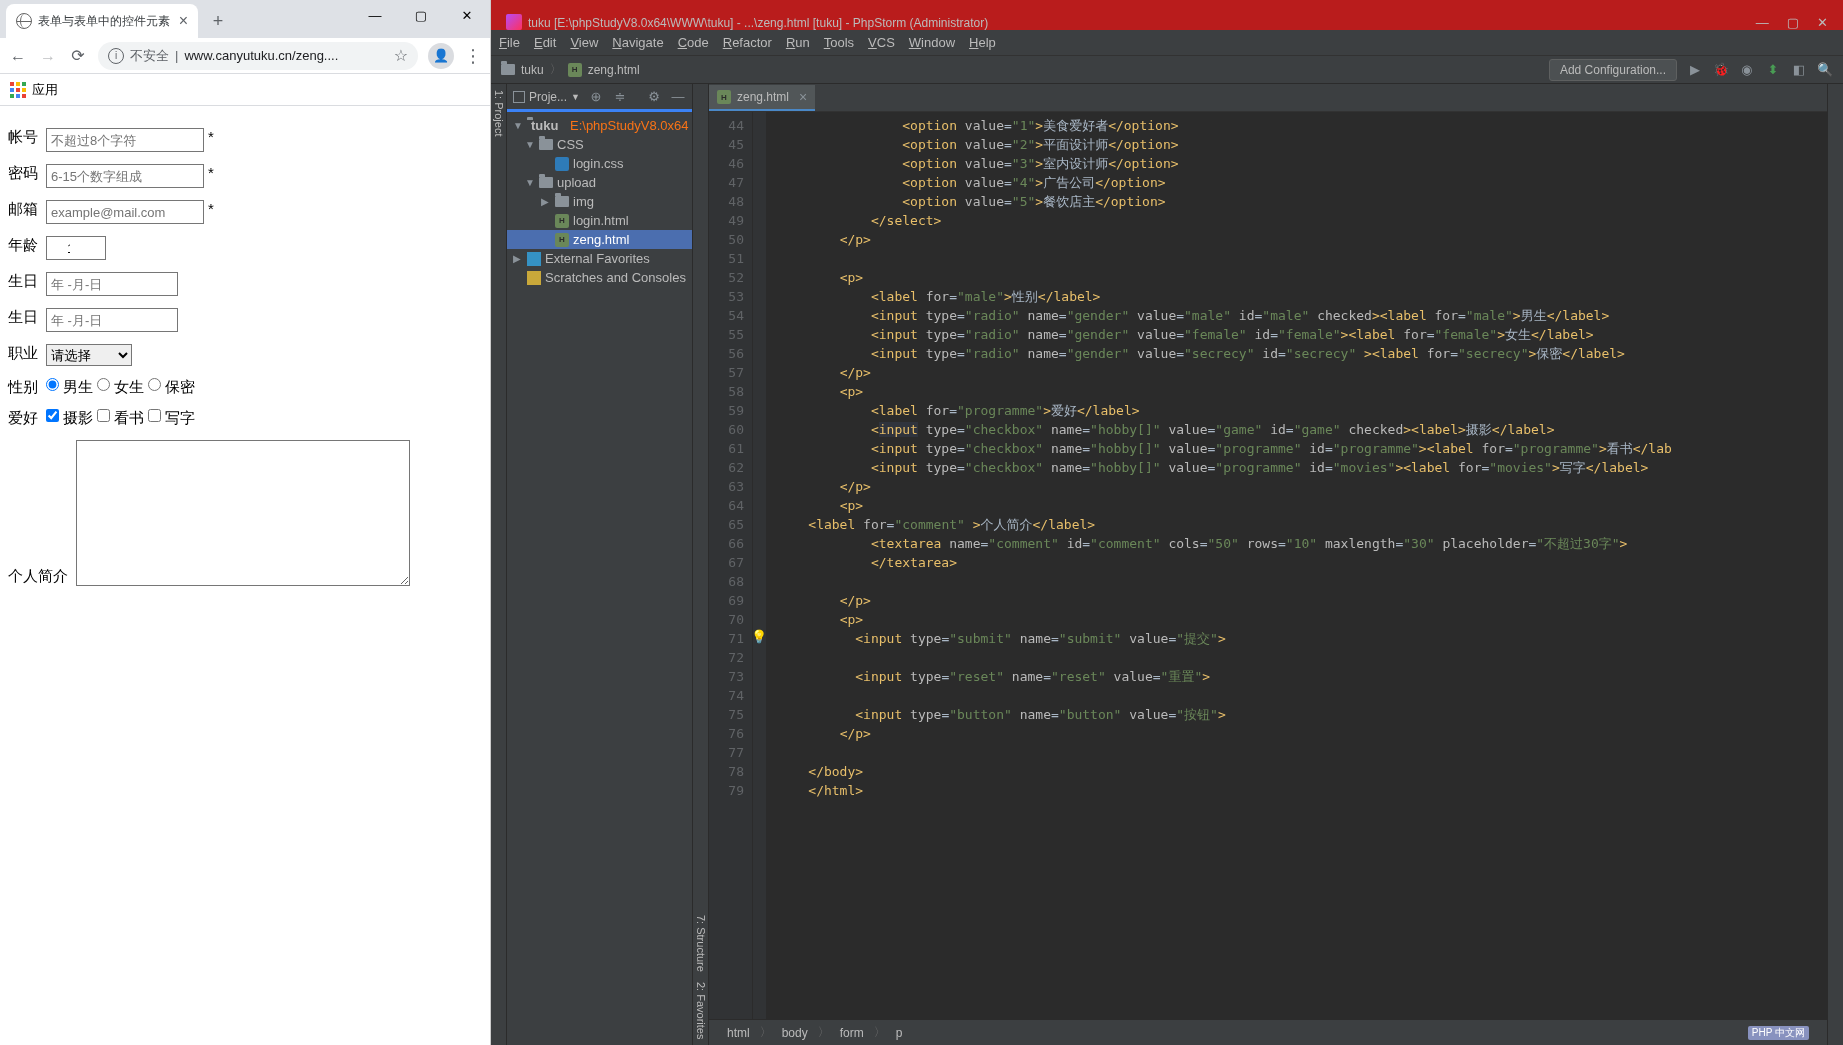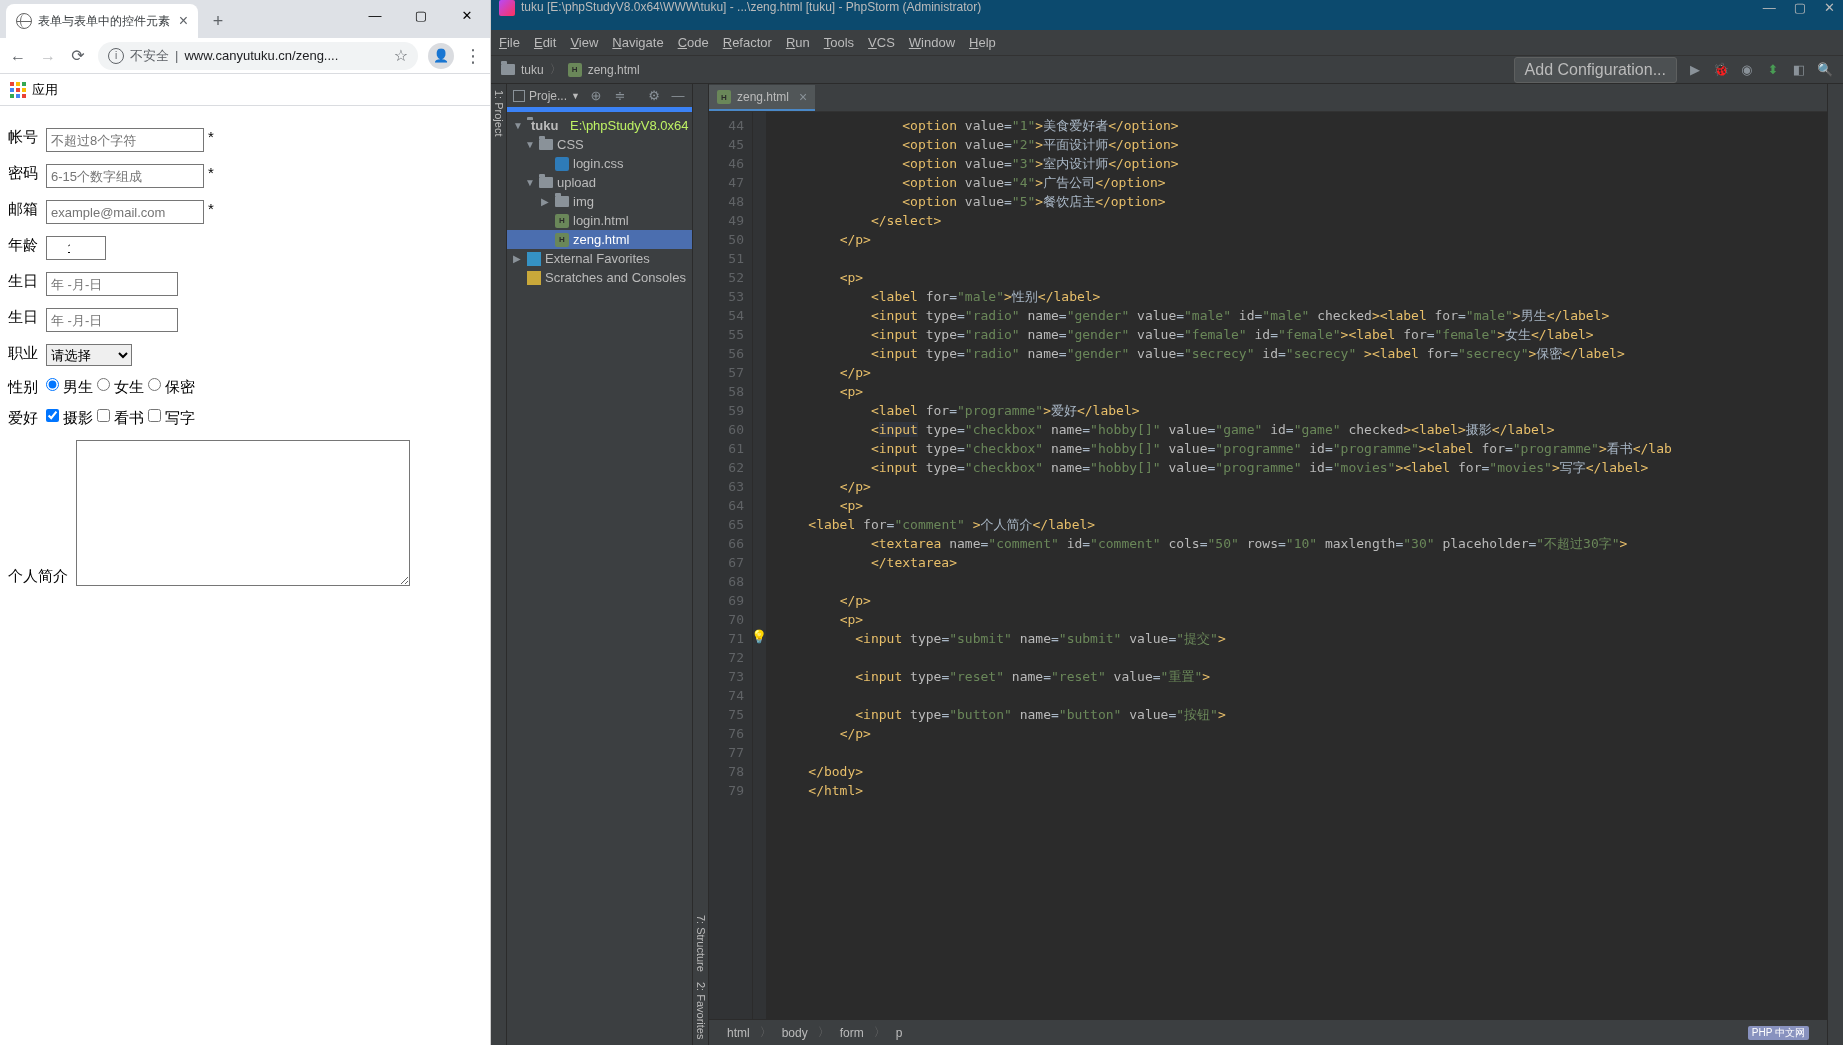--- a/index.html
+++ b/index.html
@@ -40,39 +40,39 @@
 .page h2{font-size:22px;font-weight:bold;margin:18px 0}
 .page p{margin:12px 0;display:flex;align-items:flex-start;gap:4px}
 .page label.fl{min-width:34px}
 .page input[type=text],.page input[type=password],.page input[type=email]{width:158px;height:24px;border:1px solid #767676;padding:0 4px;font-size:13px}
 .page input[type=number]{width:60px;height:24px;border:1px solid #767676;padding:0 20px}
 .page select{width:86px;height:22px;border:1px solid #767676}
 .page textarea{width:334px;height:146px;border:1px solid #767676;resize:both}
 .page .btns input{height:26px;padding:0 8px;border:1px solid #767676;background:#efefef;margin-right:4px}
 
 
-.ps-title{height:30px;background:#0c4a6e;display:flex;align-items:flex-start;padding:0 8px;color:#bbb;font-size:12px;gap:6px}
+.ps-title{height:30px;background:#b91c1c;display:flex;align-items:flex-end;padding:0 15px;color:#bbb;font-size:12px;gap:6px}
 .ps-logo{width:16px;height:16px;background:linear-gradient(135deg,#b74af7,#fe315d);border-radius:2px}
 .ps-win{margin-left:auto;display:flex;gap:18px;color:#bbb;font-size:13px}
 .ps-menu{height:26px;background:#3c3f41;display:flex;align-items:center;padding:0 8px;gap:14px;color:#bbb;font-size:13px;border-bottom:1px solid #323232}
 .ps-menu span{cursor:default}
 .ps-menu span u{text-decoration:underline}
 .ps-nav{height:28px;background:#3c3f41;display:flex;align-items:center;padding:0 10px;gap:6px;color:#bbb;font-size:12px;border-bottom:1px solid #2b2b2b}
 .folder-icn{width:14px;height:11px;background:#8a9299;border-radius:1px;position:relative;display:inline-block}
 .folder-icn::before{content:"";position:absolute;top:-3px;left:0;width:6px;height:3px;background:#8a9299;border-radius:1px 1px 0 0}
 .html-icn{width:14px;height:14px;background:#6a8759;border-radius:2px;display:inline-flex;align-items:center;justify-content:center;color:#2b2b2b;font-size:8px;font-weight:bold}
 .chev{color:#6e6e6e}
 .ps-nav-r{margin-left:auto;display:flex;align-items:center;gap:10px}
-.add-cfg{background:#4c5052;border:1px solid #5e6060;padding:3px 10px;border-radius:3px;font-size:16px}
+.add-cfg{background:#4c5052;border:1px solid #5e6060;padding:3px 10px;border-radius:3px;font-size:12px}
 .ticon{width:16px;height:16px;display:flex;align-items:center;justify-content:center;color:#8a9299;font-size:13px}
 
 .ps-body{flex:1;display:flex;overflow:hidden}
 .ps-side{width:16px;background:#3c3f41;border-right:1px solid #2b2b2b;writing-mode:vertical-rl;text-orientation:mixed;padding:6px 0;display:flex;gap:10px;color:#bbb;font-size:11px;align-items:center}
 .ps-tree{width:186px;background:#3c3f41;border-right:1px solid #2b2b2b;display:flex;flex-direction:column}
-.tree-hdr{height:28px;display:flex;align-items:center;padding:0 6px;gap:8px;color:#bbb;font-size:12px;border-bottom:5px solid #3b82f6}
+.tree-hdr{height:28px;display:flex;align-items:center;padding:0 6px;gap:8px;color:#bbb;font-size:12px;border-bottom:3px solid #3b82f6}
 .tree-hdr .proj{display:flex;align-items:center;gap:4px}
 .tgl{width:12px;height:12px;border:1px solid #8a9299}
 .gear{margin-left:auto}
 .tree{flex:1;padding:4px 0;font-size:13px;color:#bbb}
 .tree-item{display:flex;align-items:center;padding:2px 6px;gap:4px}
 .tree-item.sel{background:#4b6eaf;color:#fff}
 .tree .arr{width:10px;font-size:10px;color:#8a9299}
 .tree .pad1{padding-left:18px}.tree .pad2{padding-left:34px}
 .css-icn{width:14px;height:14px;background:#2e7bb8;border-radius:2px}
 .lib-icn{width:14px;height:14px;background:#3592c4}
@@ -250,21 +250,21 @@
               <span class="tgl"></span>
               <span>Proje...</span>
               <span style="font-size:9px">▼</span>
             </span>
           <span class="ticon">⊕</span>
           <span class="ticon">≑</span>
           <span class="ticon gear">⚙</span>
           <span class="ticon">—</span>
         </div>
         <div class="tree">
-          <div class="tree-item"><span class="arr">▼</span><span class="folder-icn"></span> <b>tuku</b>&nbsp;<span style="color:#bef264">E:\phpStudyV8.0x64</span></div>
+          <div class="tree-item"><span class="arr">▼</span><span class="folder-icn"></span> <b>tuku</b>&nbsp;<span style="color:#f97316">E:\phpStudyV8.0x64</span></div>
           <div class="tree-item pad1">
               <span class="arr">▼</span>
               <span class="folder-icn"></span> 
               <span>CSS</span>
             </div>
           <div class="tree-item pad2">
               <span class="arr"></span>
               <span class="css-icn"></span> 
               <span>login.css</span>
             </div>

